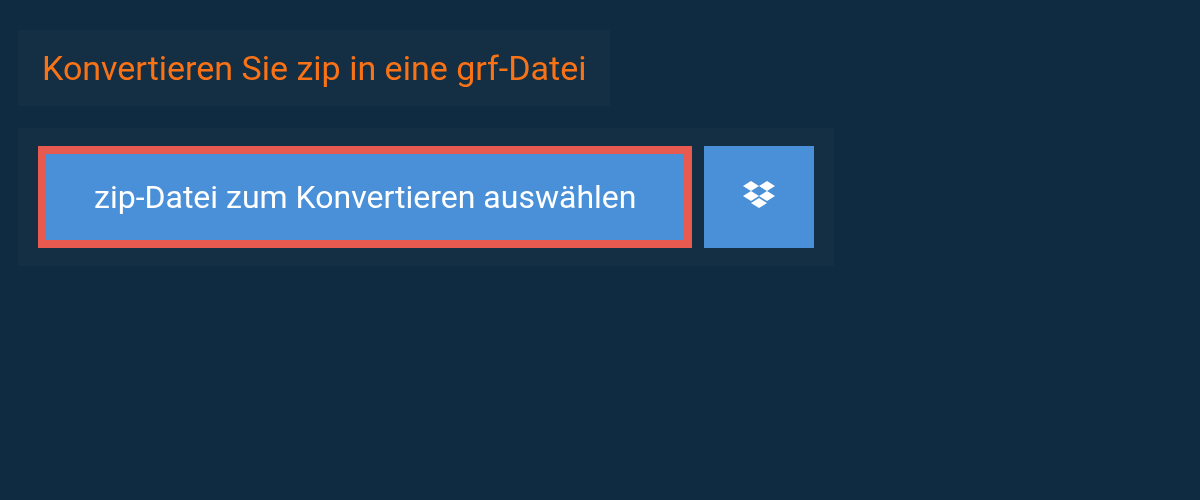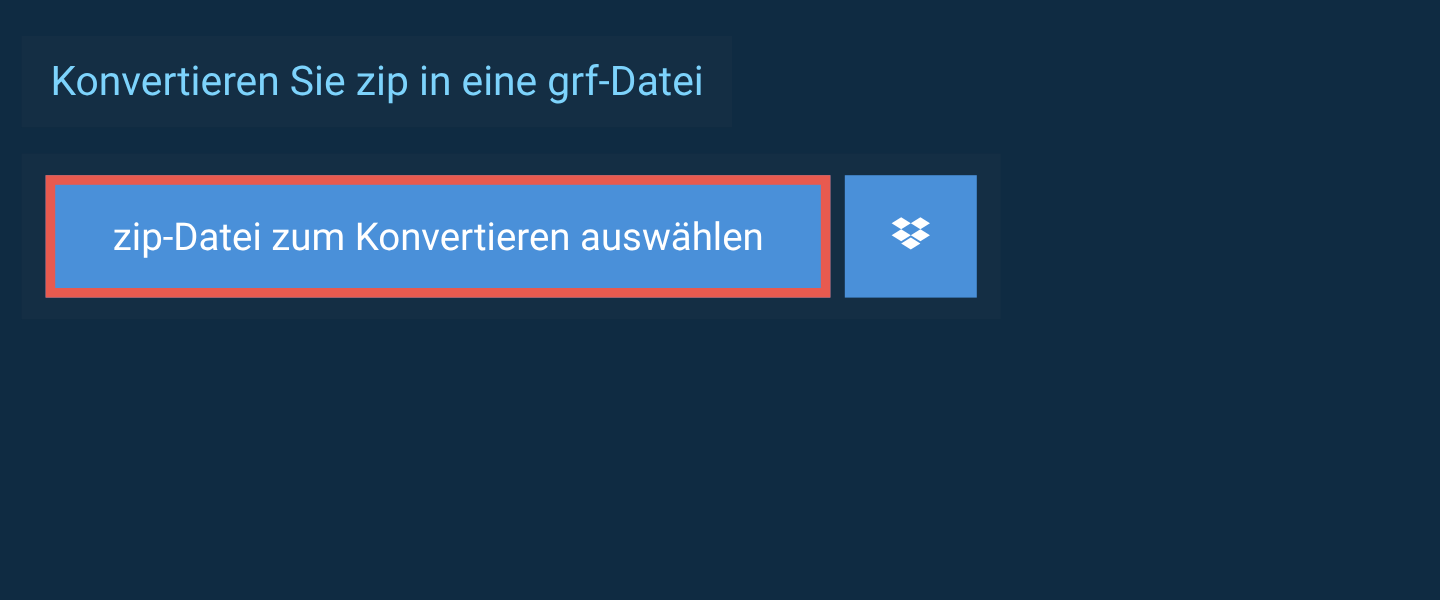--- a/index.html
+++ b/index.html
@@ -15,21 +15,21 @@
       position: relative;
     }
     .header-bar {
       background-color: #142e44;
       padding: 18px 24px;
       display: inline-block;
       margin-top: 30px;
       margin-left: 18px;
     }
     .header-title {
-      color: #7dd3fc;
+      color: #f97316;
       font-size: 34px;
       font-weight: 400;
     }
     .button-panel {
       background-color: #142e44;
       margin-top: 22px;
       margin-left: 18px;
       padding: 18px 20px;
       display: inline-flex;
       align-items: stretch;

